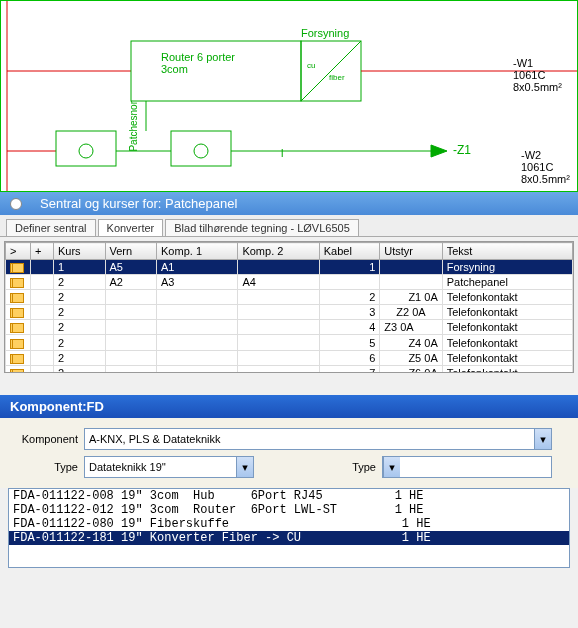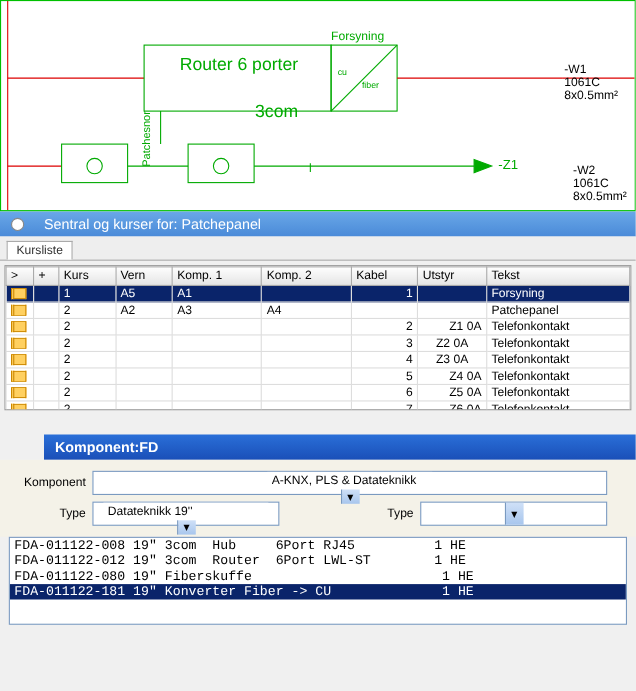--- a/index.html
+++ b/index.html
@@ -82,38 +82,36 @@
   }
   .komp-panel {
     margin-top: 22px;
   }
   .komp-header {
     background: linear-gradient(to bottom,#2a6fd8,#1a4fb8);
     color: #fff;
     font-size: 13px;
     font-weight: bold;
     padding: 4px 10px;
-    margin-left: 40px;
   }
   .form-area {
     background: #f4f2e8;
     padding: 10px 8px;
     display: grid;
     grid-template-columns: 70px 1fr 40px 70px 1fr 12px;
     gap: 6px 6px;
     align-items: center;
   }
   .form-area label { text-align: right; }
   .combo {
     display: flex;
     border: 1px solid #7a9ac0;
     background: #fff;
     height: 20px;
     align-items: center;
-    flex-direction: column;
   }
   .combo input {
     flex: 1;
     border: none;
     outline: none;
     font-size: 11px;
     padding: 2px 4px;
   }
   .combo .arrow {
     width: 16px; height: 100%;
@@ -171,23 +169,23 @@
   <rect x="55" y="130" width="60" height="35" fill="none" stroke="#0a0"></rect>
   <circle cx="85" cy="150" r="7" fill="none" stroke="#0a0"></circle>
   <line x1="115" y1="150" x2="170" y2="150" stroke="#0a0"></line>
   <rect x="170" y="130" width="60" height="35" fill="none" stroke="#0a0"></rect>
   <circle cx="200" cy="150" r="7" fill="none" stroke="#0a0"></circle>
   <line x1="230" y1="150" x2="430" y2="150" stroke="#0a0"></line>
   <polygon points="430,144 430,156 446,150" fill="#0a0" stroke="#0a0"></polygon>
 
   <line x1="145" y1="100" x2="145" y2="130" stroke="#0a0"></line>
 </svg>
-<div style="position:absolute;left:160px;top:50px;color:#0a0;font-size:16px;text-align:right;width:110px">
+<div style="position:absolute;left:160px;top:50px;color:#0a0;font-size:11px;text-align:left;width:110px">
   <div>Router 6 porter</div>
-  <div style="margin-top:24px">3com</div>
+  <div style="margin-top:0">3com</div>
 </div>
 <div style="position:absolute;left:300px;top:26px;color:#0a0;font-size:11px">Forsyning</div>
 <div style="position:absolute;left:306px;top:60px;color:#0a0;font-size:8px">cu</div>
 <div style="position:absolute;left:328px;top:72px;color:#0a0;font-size:8px">fiber</div>
 <div style="position:absolute;left:127px;top:100px;color:#0a0;font-size:10px;writing-mode:vertical-rl;transform:rotate(180deg)">Patchesnor</div>
 <div style="position:absolute;left:280px;top:146px;color:#0a0;font-size:11px">l</div>
 <div style="position:absolute;left:452px;top:142px;color:#0a0;font-size:12px">-Z1</div>
 <div style="position:absolute;left:512px;top:56px;font-size:11px;line-height:12px">
   <div>-W1</div>
   <div>1061C</div>
@@ -198,21 +196,23 @@
   <div>1061C</div>
   <div>8x0.5mm²</div>
 </div>
 </div>
 
 <div class="section-header">
   <span class="dot"></span>
   <span>Sentral og kurser for: Patchepanel</span>
 </div>
 <div class="tabs" id="tabs">
-    <div class="tab active">Kursliste</div>
+    <div class="tab">Definer sentral</div>
+    <div class="tab active">Konverter</div>
+    <div class="tab">Blad tilhørende tegning - LØVL6505</div>
   </div>
 <div class="table-wrap">
   <table>
     <thead>
         <tr id="thead">
           <th>&gt;</th>
           <th>+</th>
           <th>Kurs</th>
           <th>Vern</th>
           <th>Komp. 1</th>
@@ -268,21 +268,21 @@
           <td>Telefonkontakt</td>
         </tr>
         <tr>
           <td style="width: 14px;"><span class="rowicon"></span></td>
           <td style="width: 14px;"></td>
           <td>2</td>
           <td></td>
           <td></td>
           <td></td>
           <td style="text-align: right;">4</td>
-          <td style="text-align: center;">Z3 0A</td>
+          <td style="text-align: left;">Z3 0A</td>
           <td>Telefonkontakt</td>
         </tr>
         <tr>
           <td style="width: 14px;"><span class="rowicon"></span></td>
           <td style="width: 14px;"></td>
           <td>2</td>
           <td></td>
           <td></td>
           <td></td>
           <td style="text-align: right;">5</td>

